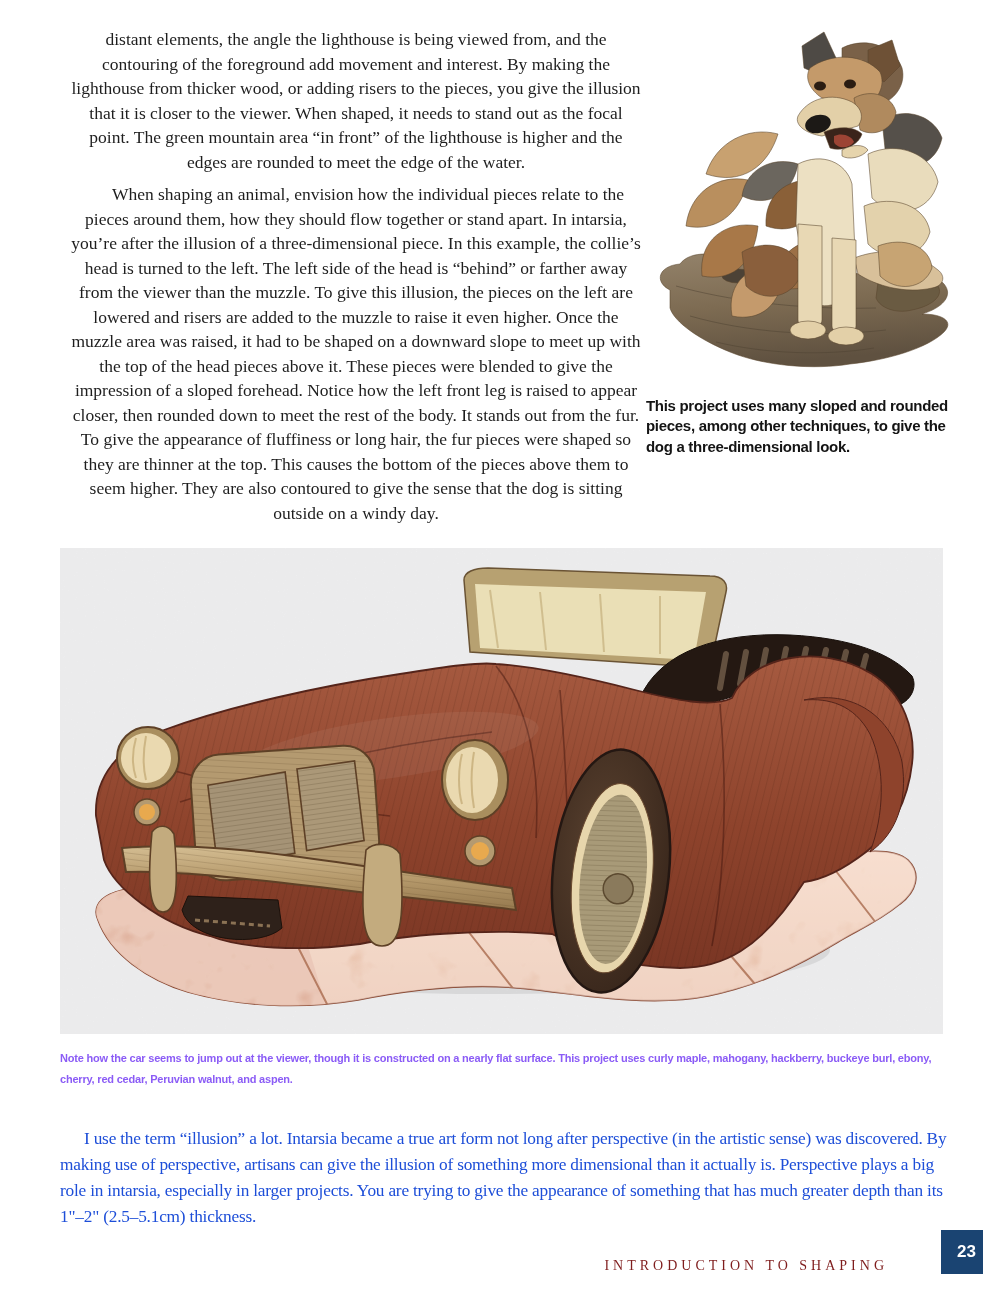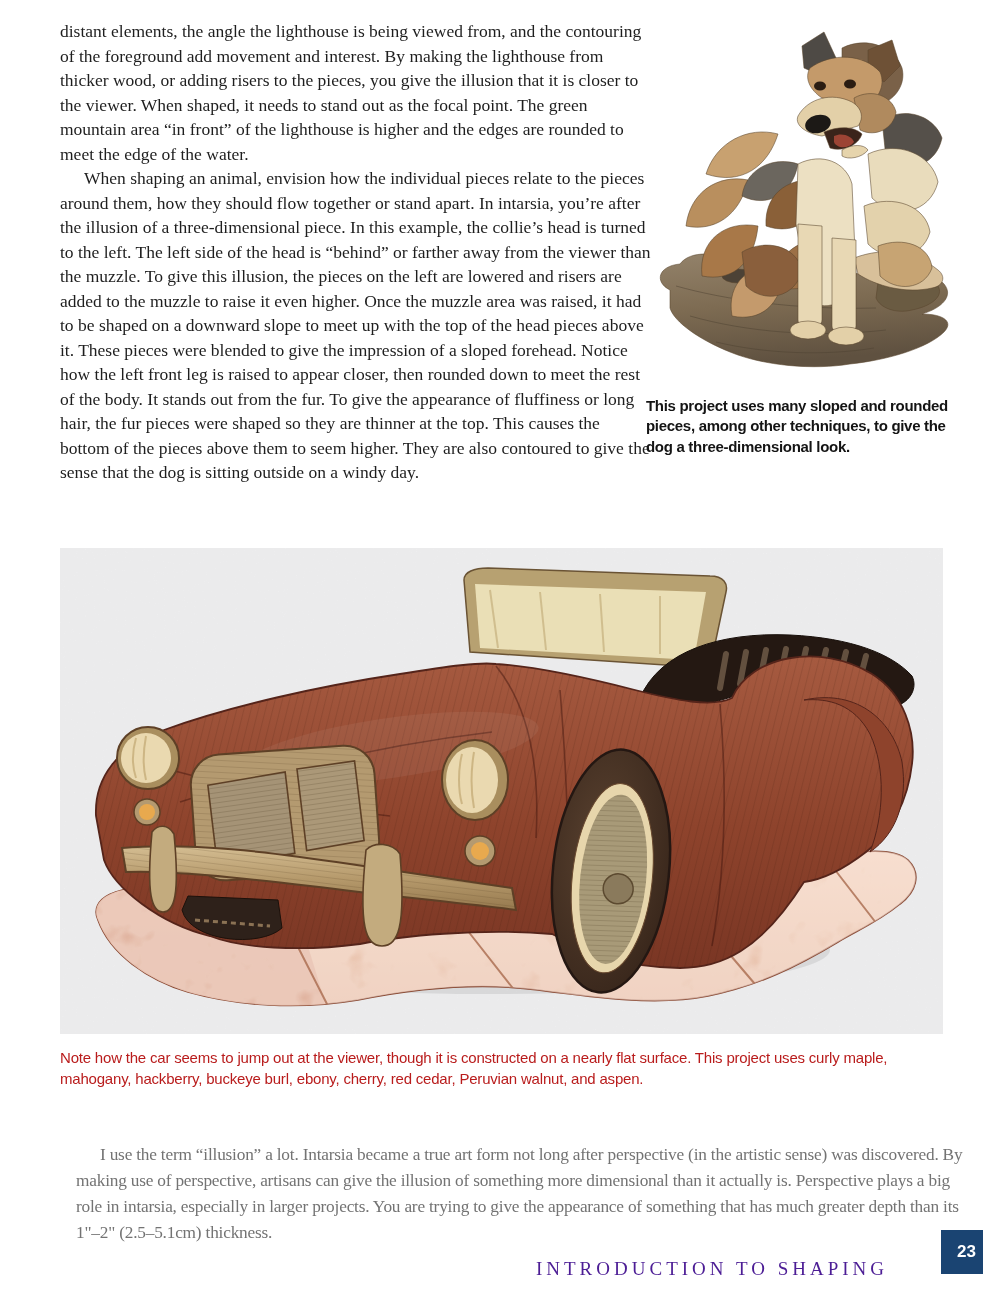--- a/index.html
+++ b/index.html
@@ -6,51 +6,51 @@
   body{
     width:1000px;height:1294px;background:#ffffff;
     font-family:"Liberation Serif",serif;position:relative;overflow:hidden;
   }
   .page{position:absolute;inset:0;}
 
   .body-col{
     position:absolute;left:60px;top:19px;width:592px;
     font-size:17.5px;line-height:24.5px;color:#1e1e1e;text-align:left;
   }
-  .body-col p{margin:0;}
+  .body-col p{margin:8px;text-align:center;}
   .indented{text-indent:24px;}
 
   .dog-figure{position:absolute;left:646px;top:24px;width:320px;height:368px;}
   .dog-figure svg{display:block;}
 
   .dog-caption{
     position:absolute;left:646px;top:396px;width:314px;
     font-family:"Liberation Sans",sans-serif;font-weight:bold;
     font-size:15px;line-height:20.4px;color:#141414;letter-spacing:-0.3px;
   }
 
   .car-figure{position:absolute;left:60px;top:548px;width:883px;height:486px;}
   .car-figure svg{display:block;}
 
   .car-caption{
     position:absolute;left:60px;top:1048px;width:890px;
-    font-family:"Liberation Sans",sans-serif;font-weight:normal;
-    font-size:15px;line-height:20.5px;color:#b91c1c;letter-spacing:-0.2px;
+    font-family:"Liberation Sans",sans-serif;font-weight:bold;
+    font-size:11px;line-height:20.5px;color:#8b5cf6;letter-spacing:-0.2px;
   }
 
   .para3{
     position:absolute;left:60px;top:1126px;width:890px;
-    font-size:17.3px;line-height:26px;color:#737373;letter-spacing:-0.2px;
-    text-indent:24px;margin:16px;
+    font-size:17.3px;line-height:26px;color:#1d4ed8;letter-spacing:-0.2px;
+    text-indent:24px;margin:0;
   }
 
   .footer-title{
     position:absolute;right:112px;top:1258px;
-    font-family:"Liberation Serif",serif;font-size:19px;
-    letter-spacing:4px;color:#4c1d95;
+    font-family:"Liberation Serif",serif;font-size:14px;
+    letter-spacing:4px;color:#7f1d1d;
   }
   .page-num-box{
     position:absolute;left:941px;top:1230px;width:42px;height:44px;
     background:#1a4472;color:#ffffff;
     font-family:"Liberation Sans",sans-serif;font-weight:bold;font-size:17px;
     display:flex;align-items:center;box-sizing:border-box;padding-left:16px;
   }
 </style>
 </head>
 <body>

